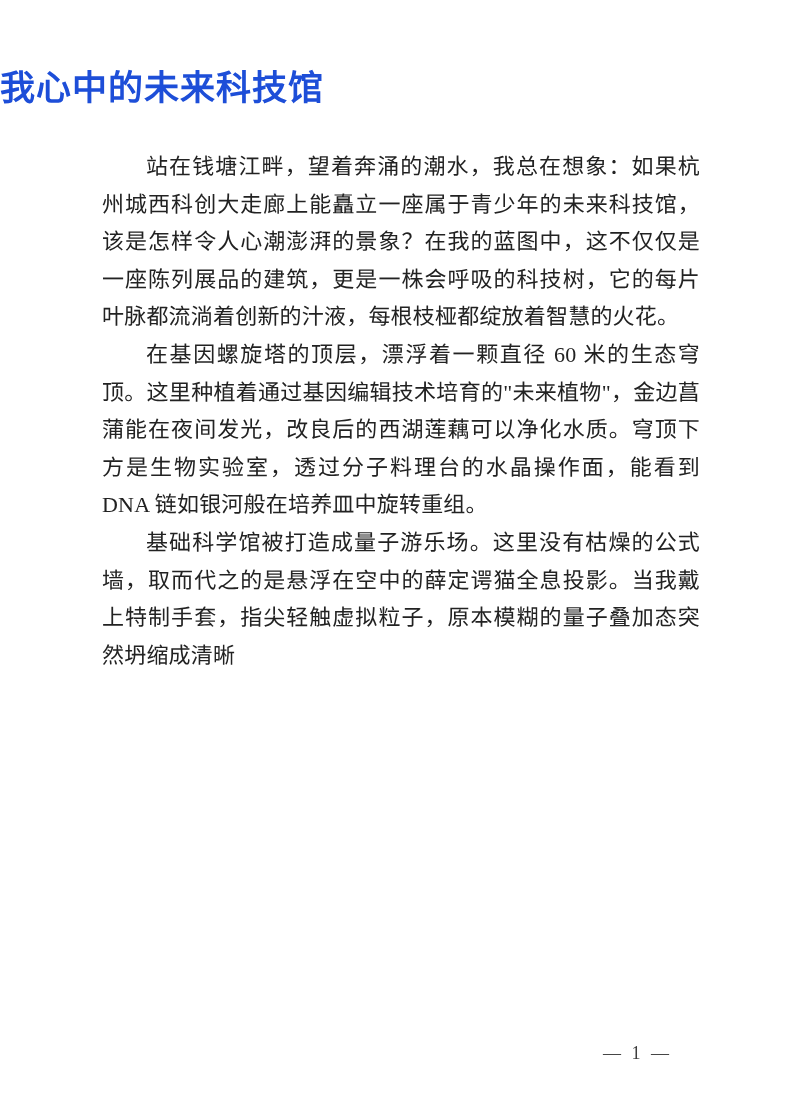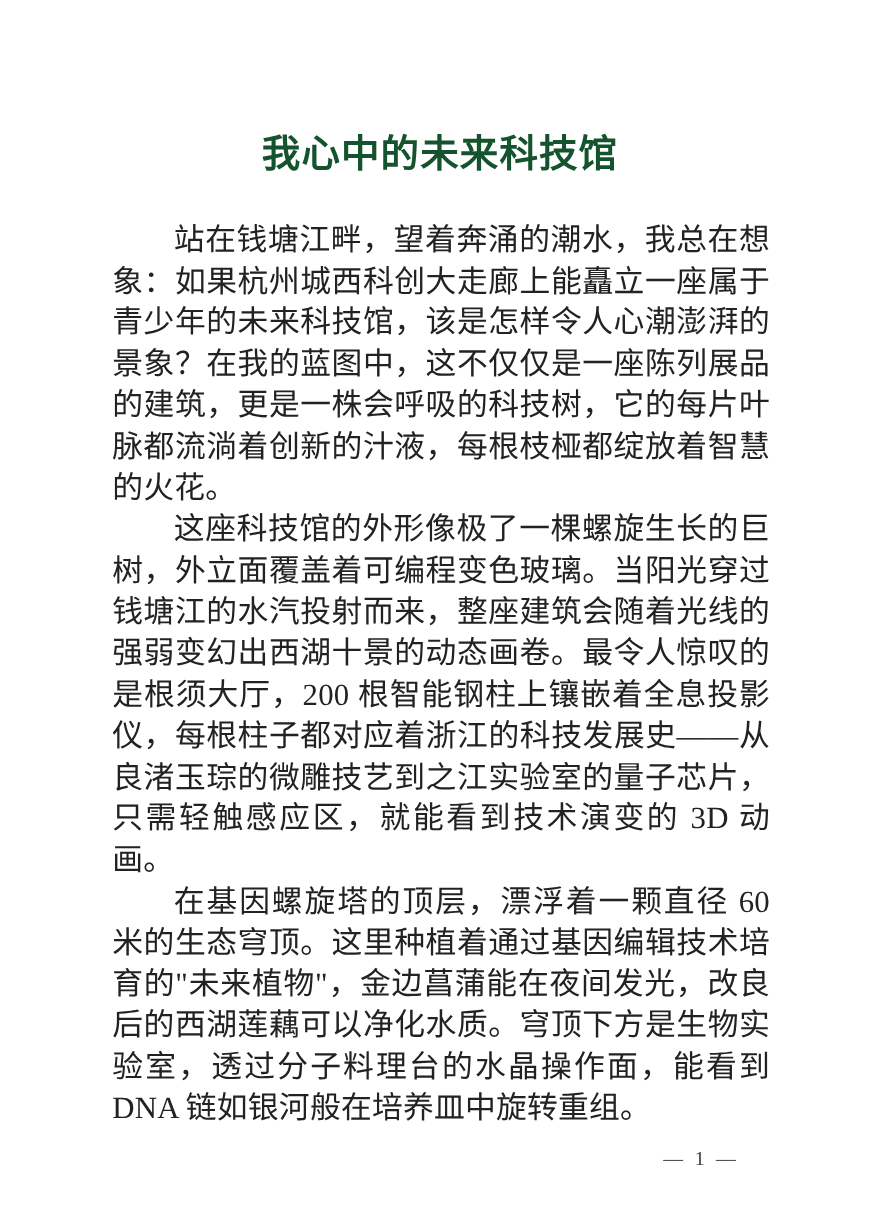--- a/index.html
+++ b/index.html
@@ -15,35 +15,34 @@
   }
   .page {
     position: relative;
     width: 800px;
     height: 1110px;
     background: #ffffff;
     box-sizing: border-box;
   }
   .doc-title {
     margin: 0;
-    padding-top: 120px;
-    text-align: center;
+    padding-top: 68px;
     font-size: 35px;
     line-height: 42px;
     font-weight: 700;
     letter-spacing: 1px;
-    color: #14532d;
+    color: #1d4ed8;
   }
   .doc-body {
     margin: 38px 100px 0 102px;
     width: 598px;
   }
   .doc-body p {
     margin: 0;
-    font-size: 28px;
+    font-size: 22px;
     line-height: 37.6px;
     text-align: justify;
     text-indent: 2em;
     color: #222222;
     letter-spacing: 0.2px;
   }
   .page-number {
     position: absolute;
     right: 128px;
     bottom: 46px;
@@ -54,18 +53,18 @@
   }
 </style>
 </head>
 <body>
 
 <div class="page">
   <h1 class="doc-title">我心中的未来科技馆</h1>
 
   <div class="doc-body" id="doc-body">
       <p>站在钱塘江畔，望着奔涌的潮水，我总在想象：如果杭州城西科创大走廊上能矗立一座属于青少年的未来科技馆，该是怎样令人心潮澎湃的景象？在我的蓝图中，这不仅仅是一座陈列展品的建筑，更是一株会呼吸的科技树，它的每片叶脉都流淌着创新的汁液，每根枝桠都绽放着智慧的火花。</p>
-      <p>这座科技馆的外形像极了一棵螺旋生长的巨树，外立面覆盖着可编程变色玻璃。当阳光穿过钱塘江的水汽投射而来，整座建筑会随着光线的强弱变幻出西湖十景的动态画卷。最令人惊叹的是根须大厅，200 根智能钢柱上镶嵌着全息投影仪，每根柱子都对应着浙江的科技发展史——从良渚玉琮的微雕技艺到之江实验室的量子芯片，只需轻触感应区，就能看到技术演变的 3D 动画。</p>
       <p>在基因螺旋塔的顶层，漂浮着一颗直径 60 米的生态穹顶。这里种植着通过基因编辑技术培育的"未来植物"，金边菖蒲能在夜间发光，改良后的西湖莲藕可以净化水质。穹顶下方是生物实验室，透过分子料理台的水晶操作面，能看到 DNA 链如银河般在培养皿中旋转重组。</p>
+      <p>基础科学馆被打造成量子游乐场。这里没有枯燥的公式墙，取而代之的是悬浮在空中的薛定谔猫全息投影。当我戴上特制手套，指尖轻触虚拟粒子，原本模糊的量子叠加态突然坍缩成清晰</p>
     </div>
 
   <div class="page-number">— 1 —</div>
 </div>
 
 </body></html>

